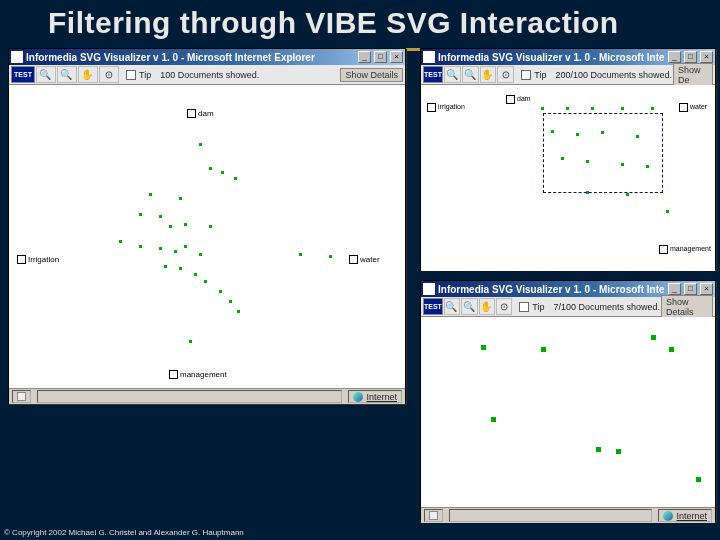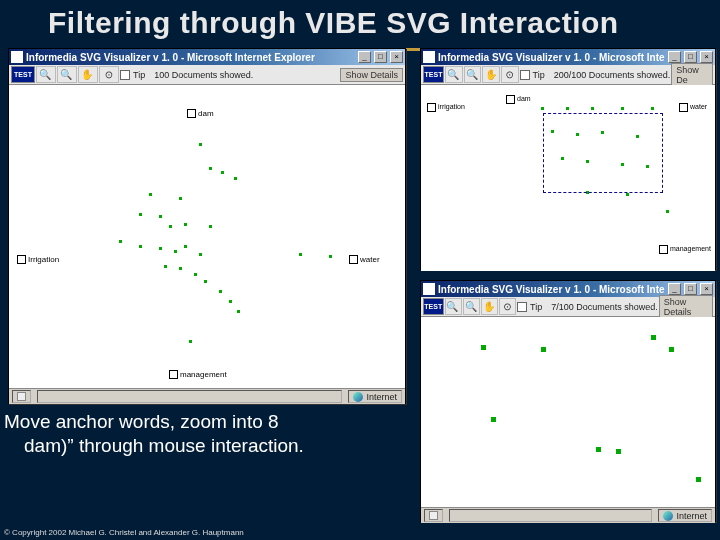--- a/index.html
+++ b/index.html
@@ -103,20 +103,21 @@
     width: 24px;
     background:#001a88;
     color:#fff;
     border:1px solid #888;
     font-size:7px;
     font-weight:bold;
   }
   .tip {
     font-size: 9px;
     color: #222;
+    margin-left: 6px;
     display: flex;
     align-items: center;
     gap: 3px;
   }
   .chk {
     width: 10px; height: 10px;
     border: 1px solid #666;
     background: #fff;
     display: inline-block;
   }
@@ -165,20 +166,21 @@
   .statusbar{
     height:16px;
     background:#d4d0c8;
     border-top:1px solid #888;
     display:flex;
     align-items:center;
     font-size:9px;
     color:#222;
     padding:0 3px;
     gap:6px;
+    text-decoration:underline;
   }
   .stat-cell{
     border:1px inset #aaa;
     padding:0 4px;
     height:13px;
     display:flex;align-items:center;
     gap:3px;
   }
   .stat-cell.grow{flex:1;}
   .globe{width:10px;height:10px;border-radius:50%;background:linear-gradient(135deg,#7ec,#26a);display:inline-block;}
@@ -346,17 +348,16 @@
       </span>
     <span class="stat-cell grow"></span>
     <span class="stat-cell">
         <span class="globe"></span>
         <span>Internet</span>
       </span>
   </div>
 </div>
 
 <div class="caption">
-  <span>Move anchor words, zoom into 8</span><br>
-  <span class="indent">dam)” through mouse interaction.</span>
+  <br>
 </div>
 
 <div class="copyright">© Copyright 2002 Michael G. Christel and Alexander G. Hauptmann</div>
 
 </body></html>

